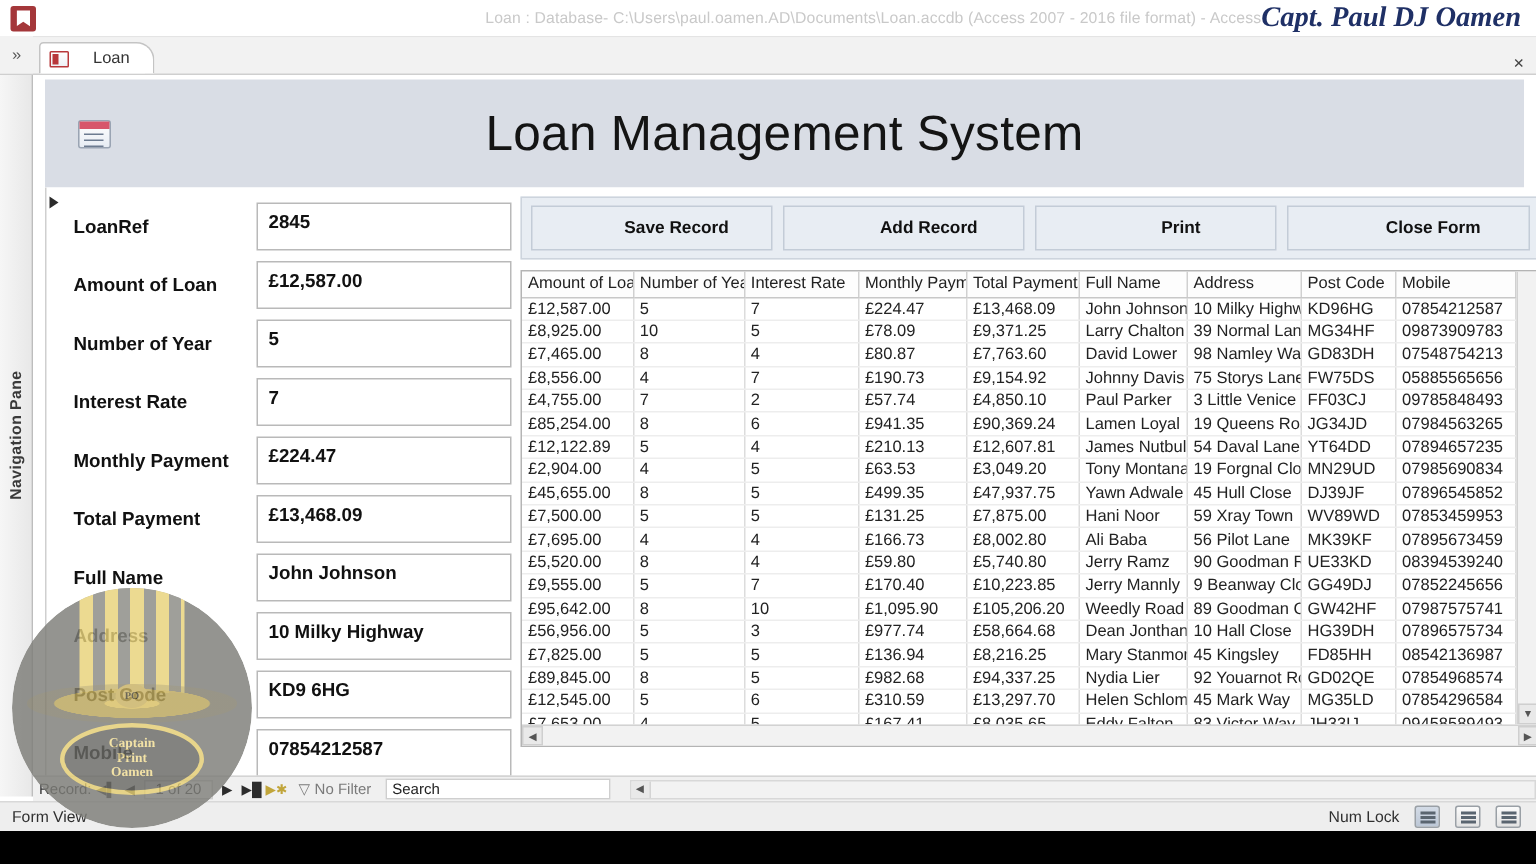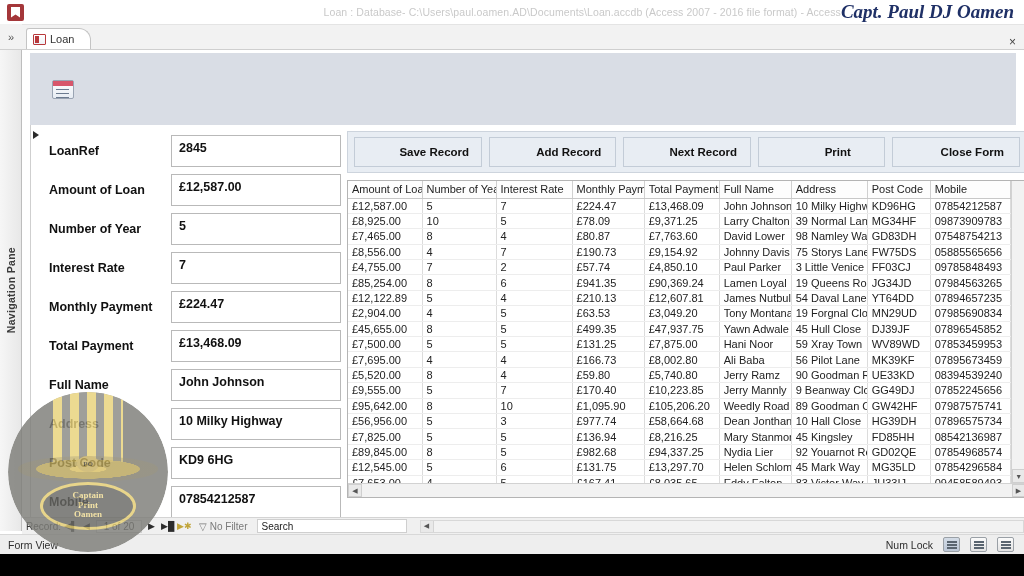--- a/index.html
+++ b/index.html
@@ -41,21 +41,21 @@
     background:#f2f2f2; border-bottom:1px solid #cfcfcf;
     display:flex; align-items:flex-end;
   }
   .nav-expand{
     width:22px; height:25px; display:flex; align-items:center; justify-content:center;
     color:#555; font-size:11px; background:#f2f2f2;
   }
   .doc-tab{
     height:21px; background:#ffffff; border:1px solid #c4c4c4; border-bottom:none;
     border-radius:3px 12px 0 0;
-    display:flex; align-items:center; gap:4px; padding:0 16px 0 6px; margin-left:4px;
+    display:flex; align-items:center; gap:16px; padding:0 16px 0 6px; margin-left:4px;
     font-size:11px; color:#333;
   }
   .tab-icon{
     width:13px; height:11px; background:linear-gradient(#fff,#eef1f6);
     border:1px solid #b8383b; border-radius:1px; position:relative;
   }
   .tab-icon::after{
     content:""; position:absolute; left:1px; top:1px; width:4px; height:7px;
     background:#b8383b;
   }
@@ -277,20 +277,21 @@
 </div>
 
 <div class="navpane">
   <span>Navigation Pane</span>
 </div>
 
 <div class="canvas">
 
   <div class="form-header">
     <div class="hdr-icon"></div>
+    <div class="hdr-title">Loan Management System</div>
   </div>
 
   <div class="form-body">
     <div class="selector-bar"></div>
 
     <div class="fields">
       <div class="field-row">
         <div class="field-label">LoanRef</div>
         <div class="field-input">2845</div>
       </div>
@@ -329,21 +330,20 @@
       <div class="field-row">
         <div class="field-label">Mobile</div>
         <div class="field-input">07854212587</div>
       </div>
     </div>
 
     <div class="right-panel">
       <div class="button-row">
         <div class="btn">Save Record</div>
         <div class="btn">Add Record</div>
-        <div class="btn">Next Record</div>
         <div class="btn">Print</div>
         <div class="btn">Close Form</div>
       </div>
 
       <div class="sheet-wrap">
         <div class="sheet-scroll">
           <table class="sheet">
             <colgroup>
               <col style="width:74px">
                 <col style="width:74px">
@@ -553,21 +553,21 @@
                   <td>£94,337.25</td>
                   <td>Nydia Lier</td>
                   <td>92 Youarnot Ro</td>
                   <td>GD02QE</td>
                   <td>07854968574</td>
                 </tr>
                 <tr>
                   <td>£12,545.00</td>
                   <td>5</td>
                   <td>6</td>
-                  <td>£131.75</td>
+                  <td>£310.59</td>
                   <td>£13,297.70</td>
                   <td>Helen Schlome</td>
                   <td>45 Mark Way</td>
                   <td>MG35LD</td>
                   <td>07854296584</td>
                 </tr>
                 <tr>
                   <td>£7,653.00</td>
                   <td>4</td>
                   <td>5</td>

